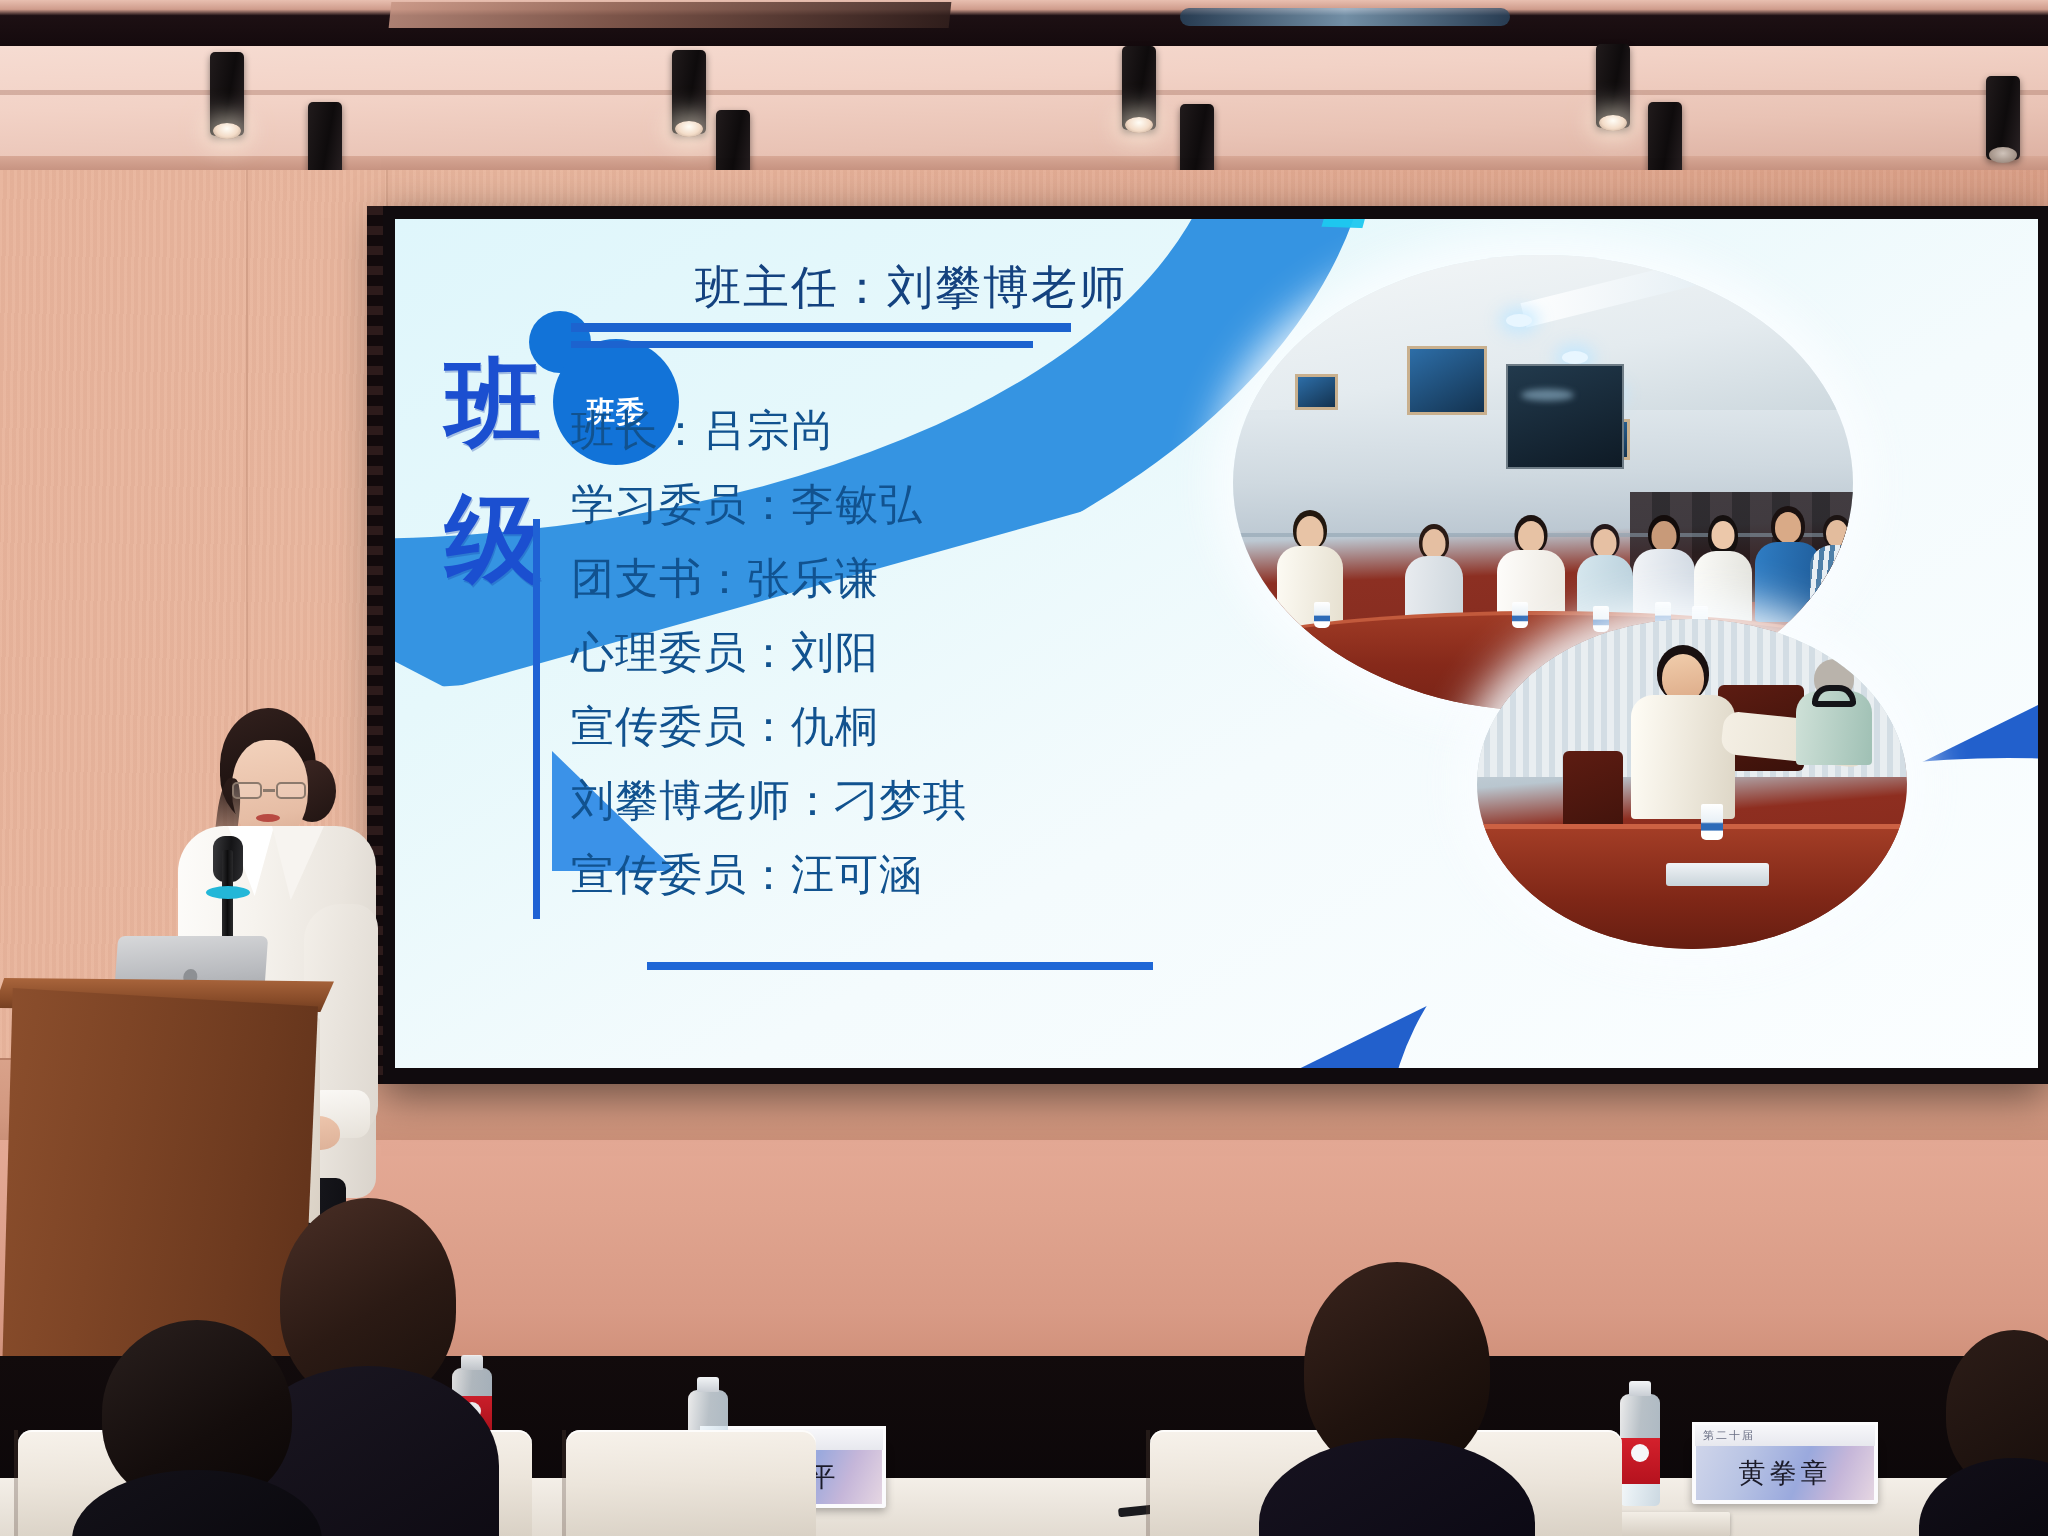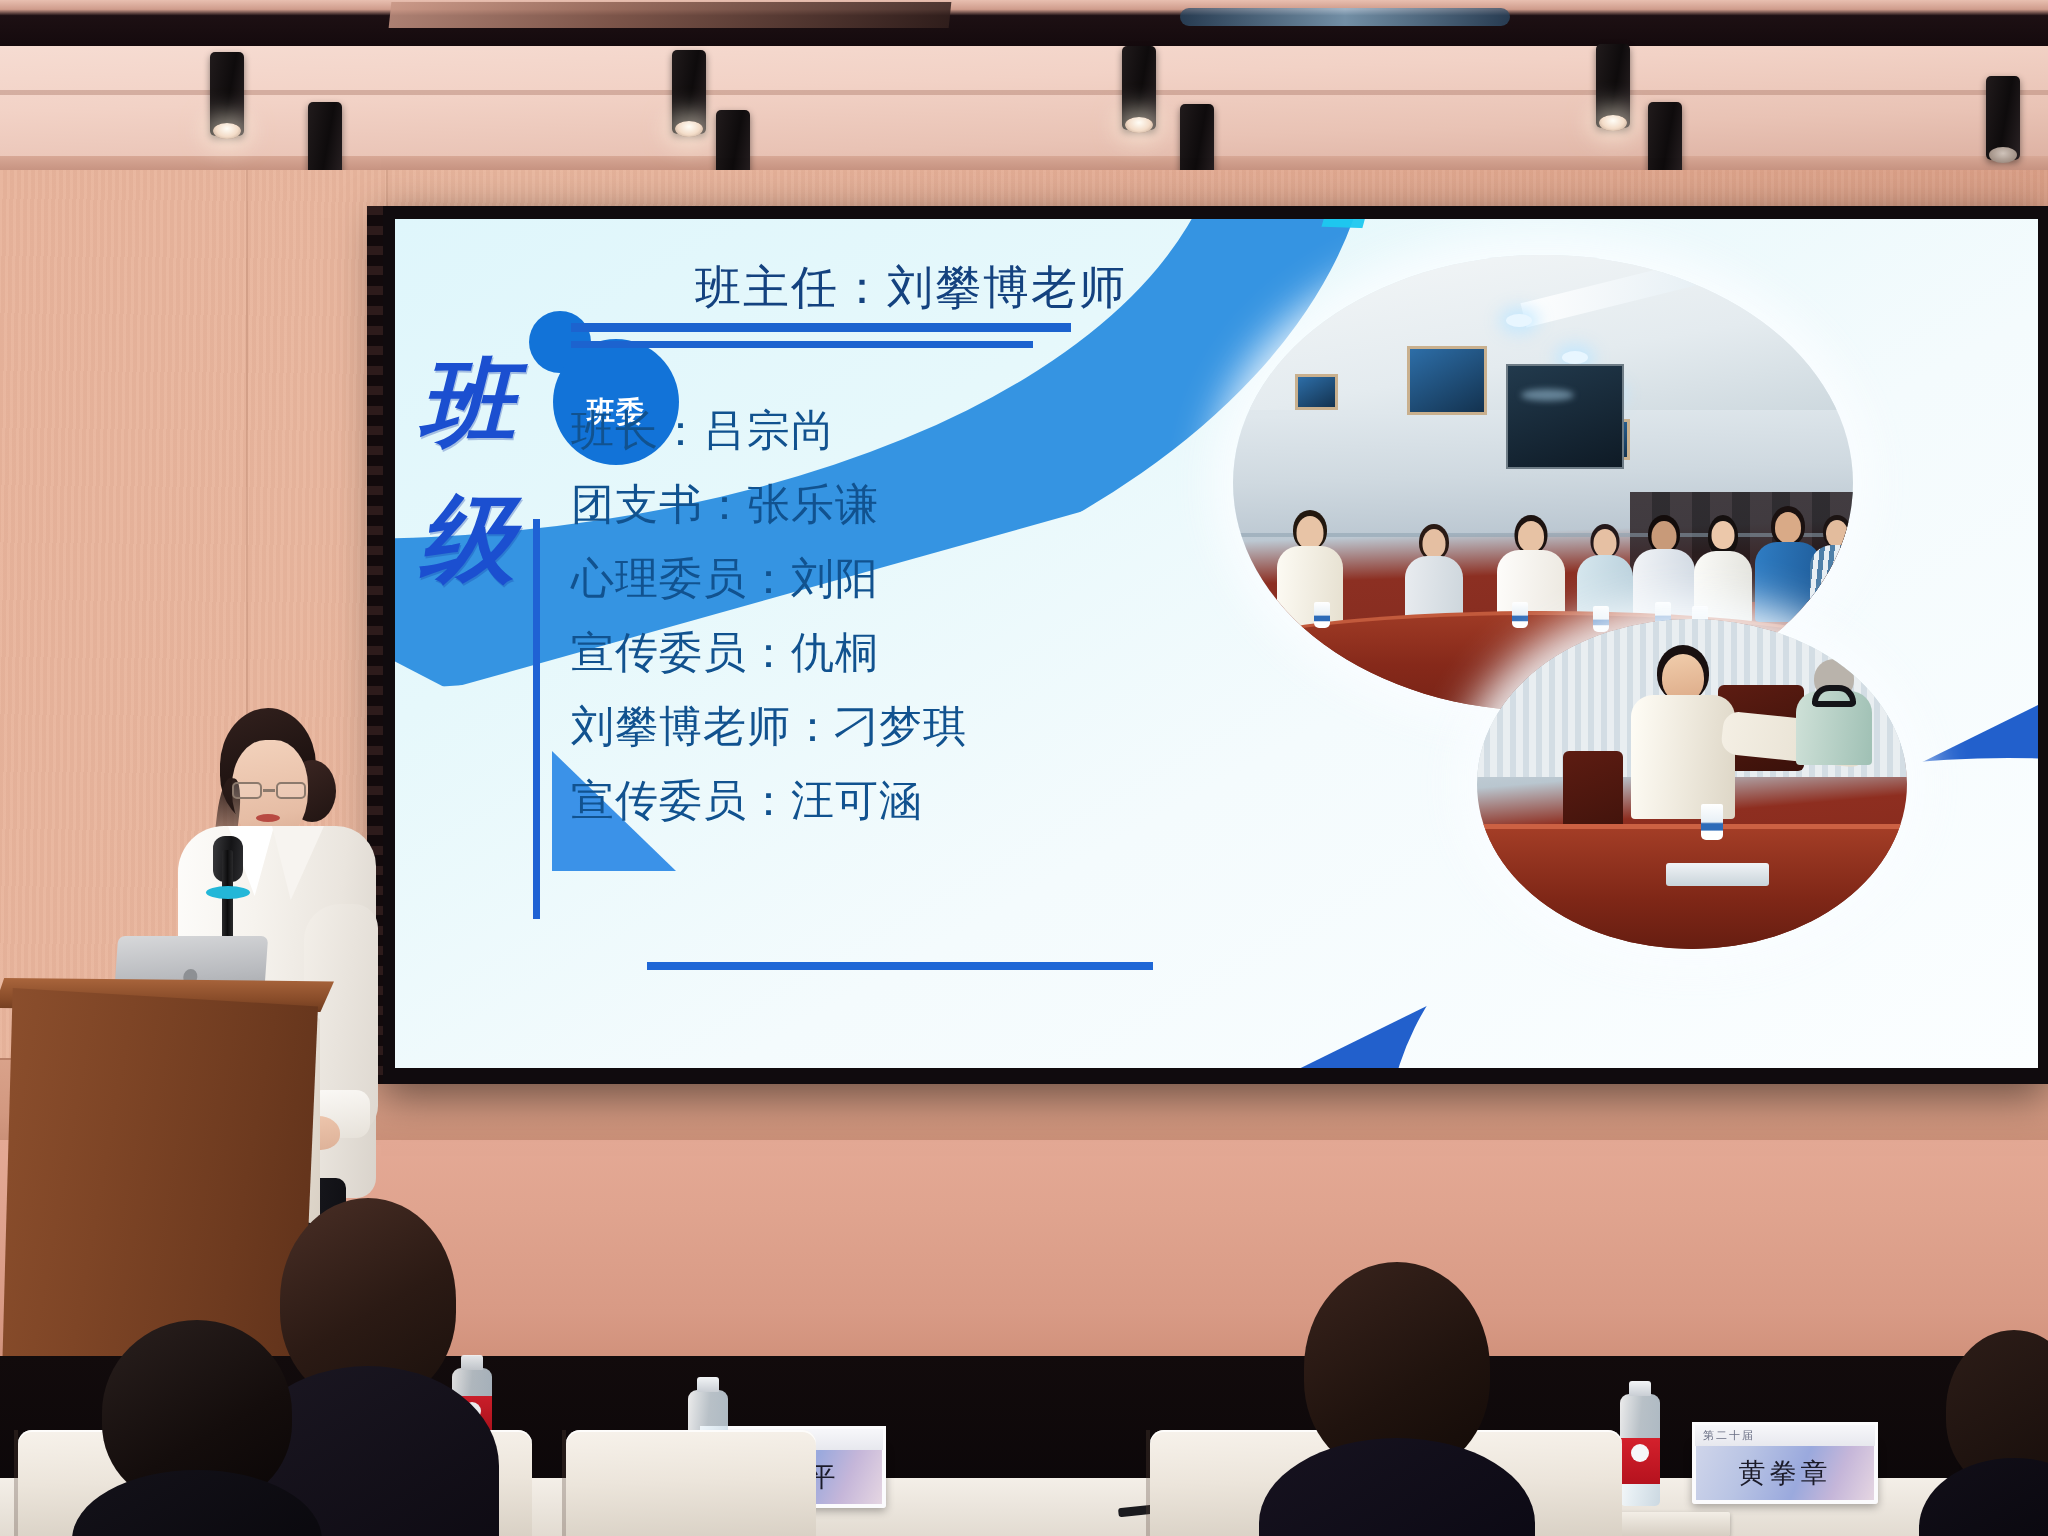--- a/index.html
+++ b/index.html
@@ -116,23 +116,23 @@
     border:22px solid #6fdcf6; opacity:.85;
     clip-path:polygon(0 46%,46% 100%,100% 100%,100% 16%); }
   .sw-br4 { right:-820px; bottom:-700px; width:1700px; height:1160px;
     border:26px solid #0c3ca8; opacity:.9;
     clip-path:polygon(0 50%,42% 100%,100% 100%,100% 22%); }
 
   
   .calli-left {
     position:absolute; left:24px; top:116px; width:150px;
     color:#1b4fd0; font-family:"DejaVu Serif","Liberation Serif",serif;
-    font-weight:700; font-size:96px; line-height:1.42; text-align:left;
+    font-weight:700; font-size:96px; line-height:1.42; text-align:center;
     text-shadow:1px 2px 0 rgba(20,60,170,.3);
-    font-style:italic; letter-spacing:2px;
+    letter-spacing:2px;
   }
   .vline {
     position:absolute; left:138px; top:300px; width:7px; height:400px;
     background:#1f62d4;
   }
   .tri2 {
     position:absolute; left:157px; top:532px; width:124px; height:120px;
     background:#3b92e8;
     clip-path:polygon(0 0,0 100%,100% 100%);
   }
@@ -426,20 +426,21 @@
       <div class="badge-ear"></div>
       <div class="badge"></div>
       <div class="badge-txt">班委</div>
 
       <div class="teacher-line">班主任：刘攀博老师</div>
       <div class="rule-a"></div>
       <div class="rule-b"></div>
 
       <div class="roster">
         <div class="roster-row">班长：吕宗尚</div>
+        <div class="roster-row">学习委员：李敏弘</div>
         <div class="roster-row">团支书：张乐谦</div>
         <div class="roster-row">心理委员：刘阳</div>
         <div class="roster-row">宣传委员：仇桐</div>
         <div class="roster-row">刘攀博老师：刁梦琪</div>
         <div class="roster-row">宣传委员：汪可涵</div>
       </div>
 
       <div class="rule-c"></div>
 
       <div class="photo photo-a">

